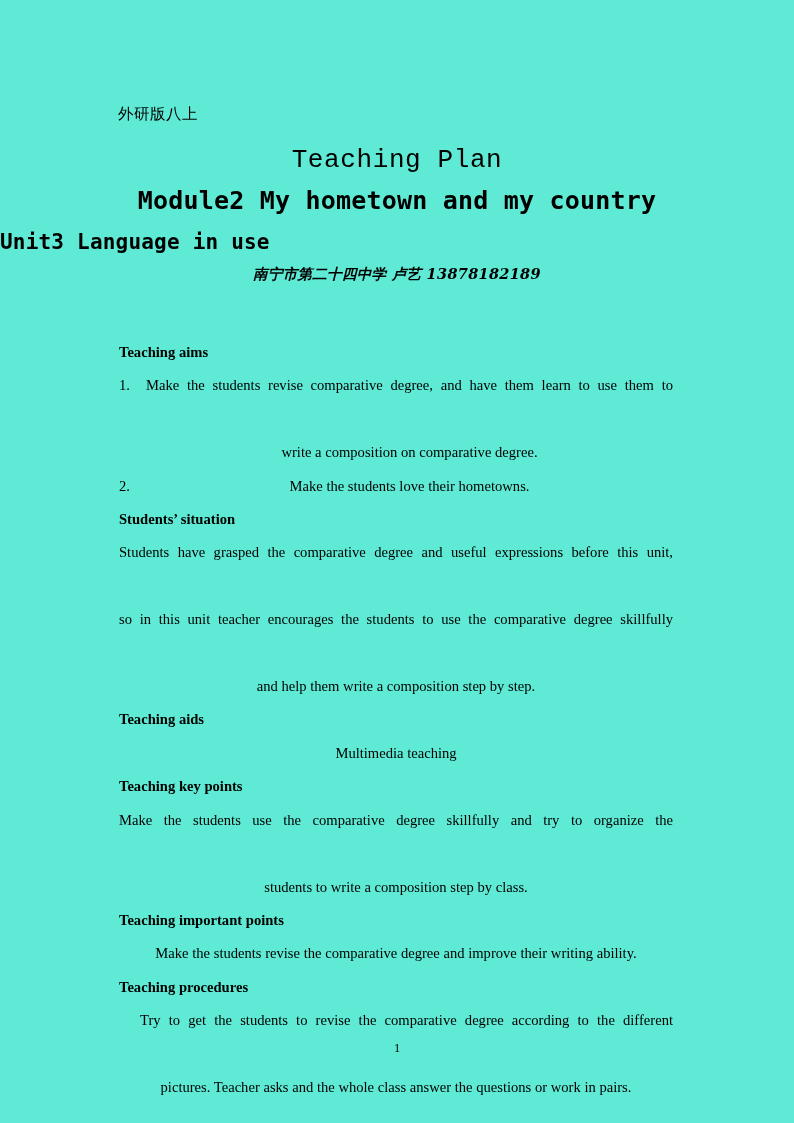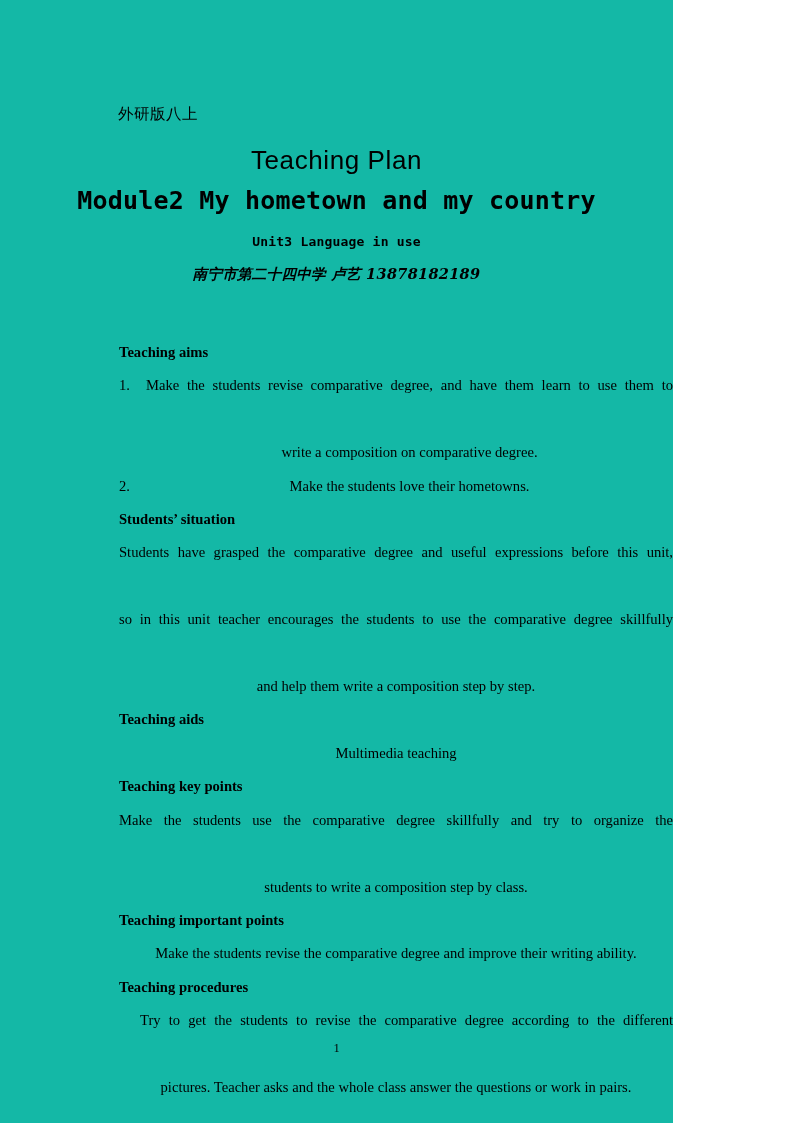--- a/index.html
+++ b/index.html
@@ -7,23 +7,23 @@
     padding: 0;
     background: #ffffff;
   }
   body {
     font-family: "Liberation Serif", "DejaVu Serif", serif;
     color: #000000;
     -webkit-font-smoothing: none;
   }
   .page {
     position: relative;
-    width: 673px;
+    width: 794px;
     height: 1123px;
-    background: #14b8a6;
+    background: #5eead4;
     overflow: hidden;
     box-sizing: border-box;
   }
 
   
   .series-label {
     position: absolute;
     left: 118px;
     top: 104px;
     font-family: "DejaVu Sans", sans-serif;
@@ -32,21 +32,21 @@
     letter-spacing: 0.5px;
     white-space: nowrap;
   }
 
   .doc-title {
     position: absolute;
     left: 0;
     right: 0;
     top: 144px;
     text-align: center;
-    font-family: Liberation Sans, sans-serif;
+    font-family: Liberation Mono, monospace;
     font-size: 26px;
     line-height: 32px;
     letter-spacing: 0.6px;
     font-weight: 400;
   }
 
   .module-line {
     position: absolute;
     left: 0;
     right: 0;
@@ -57,23 +57,23 @@
     line-height: 26px;
     font-weight: 700;
     letter-spacing: 0.2px;
   }
 
   .unit-line {
     position: absolute;
     left: 0;
     right: 0;
     top: 229px;
-    text-align: center;
+    text-align: left;
     font-family: "DejaVu Sans Mono", "Liberation Mono", monospace;
-    font-size: 13px;
+    font-size: 21px;
     line-height: 26px;
     font-weight: 700;
     letter-spacing: 0.2px;
   }
 
   .author-line {
     position: absolute;
     left: 0;
     right: 0;
     top: 264px;

